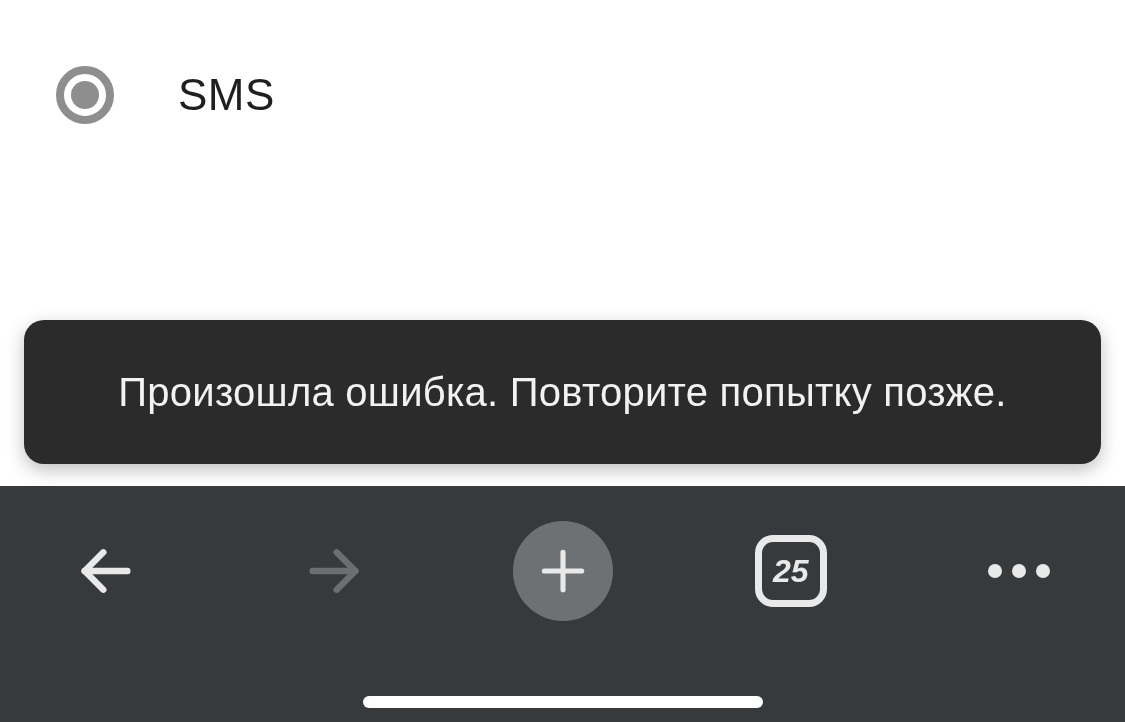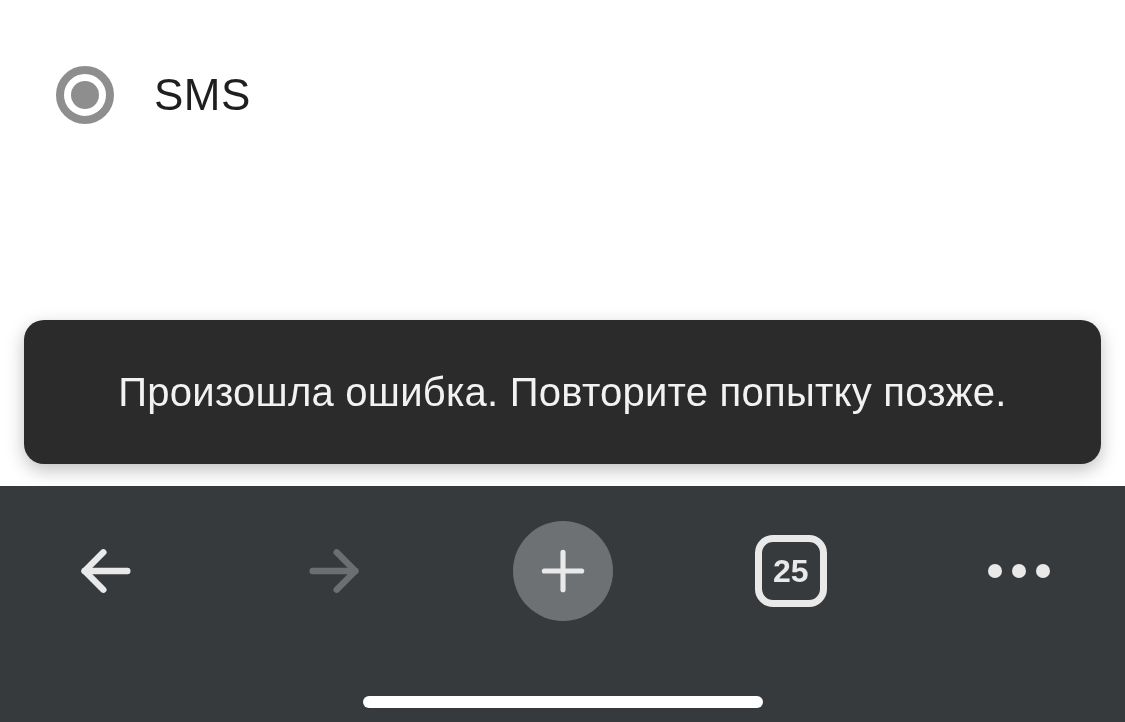--- a/index.html
+++ b/index.html
@@ -7,29 +7,29 @@
   .screen { position:relative; width:1125px; height:722px; }
 
   
   .options { padding-top: 20px; }
   .option-row { display:flex; align-items:center; height:150px; padding-left:56px; }
   .radio { width:58px; height:58px; border-radius:50%; display:flex; align-items:center; justify-content:center; }
   .radio-outer { width:58px; height:58px; border:8px solid #8e8e8e; border-radius:50%; display:flex; align-items:center; justify-content:center; background:#fff; }
   .radio-selected .radio-outer { border-color:#8e8e8e; }
   .radio-dot { width:28px; height:28px; border-radius:50%; background:#8e8e8e; }
   .radio-unselected .radio-outer { border:8px solid #4a4a4a; }
-  .option-label { margin-left:40px; font-size:44px; color:#1f1f1f; font-weight:400; letter-spacing:0.5px; }
+  .option-label { margin-left:64px; font-size:44px; color:#1f1f1f; font-weight:400; letter-spacing:0.5px; }
 
   
   .toast { position:absolute; left:24px; right:24px; top:320px; height:144px; background:#2b2b2b; border-radius:20px; display:flex; align-items:center; justify-content:center; box-shadow:0 6px 18px rgba(0,0,0,0.25); }
   .toast-text { color:#f2f2f2; font-size:40px; font-weight:400; text-align:center; letter-spacing:0.25px; }
 
   
   .navbar { position:absolute; left:0; right:0; bottom:0; height:236px; background:#373a3c; }
-  .nav-inner { height:170px; display:flex; align-items:center; justify-content:space-between; padding:8px 56px; }
+  .nav-inner { height:170px; display:flex; align-items:center; justify-content:space-between; padding:8px 56px;font-style:italic; }
   .nav-btn { width:100px; height:100px; display:flex; align-items:center; justify-content:center; color:#e9e9e9; }
   .nav-btn.disabled { color:#6c6f71; }
   .plus-circle { width:100px; height:100px; border-radius:50%; background:#6e7173; display:flex; align-items:center; justify-content:center; }
   .plus-circle svg { color:#e9e9e9; }
   .tabs-badge { width:72px; height:72px; border:7px solid #e9e9e9; border-radius:18px; display:flex; align-items:center; justify-content:center; }
   .tabs-badge-text { color:#e9e9e9; font-size:32px; font-weight:700; }
 
   
   .home-indicator { position:absolute; bottom:14px; left:50%; transform:translateX(-50%); width:400px; height:12px; border-radius:10px; background:#ffffff; }
 </style>

